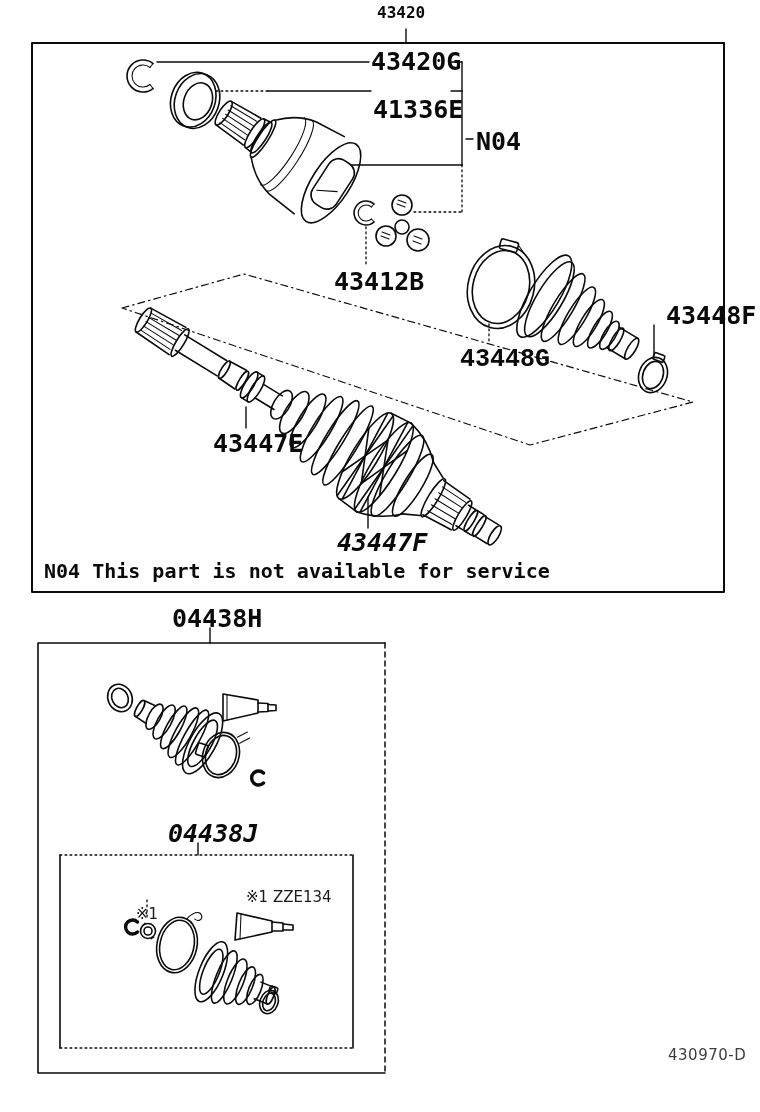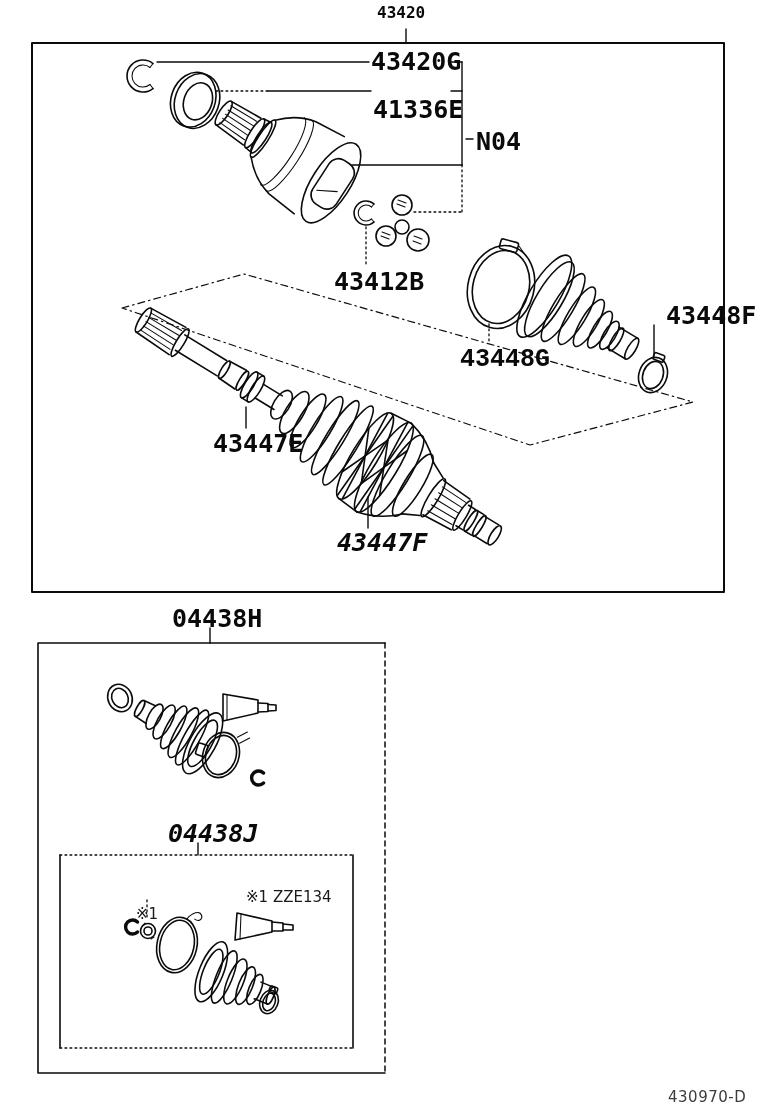--- a/index.html
+++ b/index.html
@@ -302,17 +302,18 @@
 <div class="co" style="left:373px;top:97px;">41336E</div>
 <div class="co" style="left:470px;top:129px;margin-left:6px;">N04</div>
 <div class="co" style="left:334px;top:269px;">43412B</div>
 <div class="co" style="left:460px;top:347px;font-family:Liberation Mono, monospace;">43448G</div>
 <div class="co" style="left:624px;top:303px;margin-left:42px;">43448F</div>
 <div class="co" style="left:213px;top:431px;">43447E</div>
 <div class="co" style="left:337px;top:530px;font-style:italic;">43447F</div>
 <div class="co" style="left:172px;top:606px;">04438H</div>
 <div class="co" style="left:168px;top:821px;font-style:italic;">04438J</div>
 
+<div class="note" style="left:44px;top:561px;">N04 This part is not available for service</div>
 <div class="ref" style="left:246px;top:867px;">※1 ZZE134</div>
 <div class="ref" style="left:136px;top:884px;">※1</div>
-<div class="docnum" style="left:668px;top:1090px;">430970-D</div>
+<div class="docnum" style="left:668px;top:1048px;">430970-D</div>
 
 </div>
 
 </body></html>

